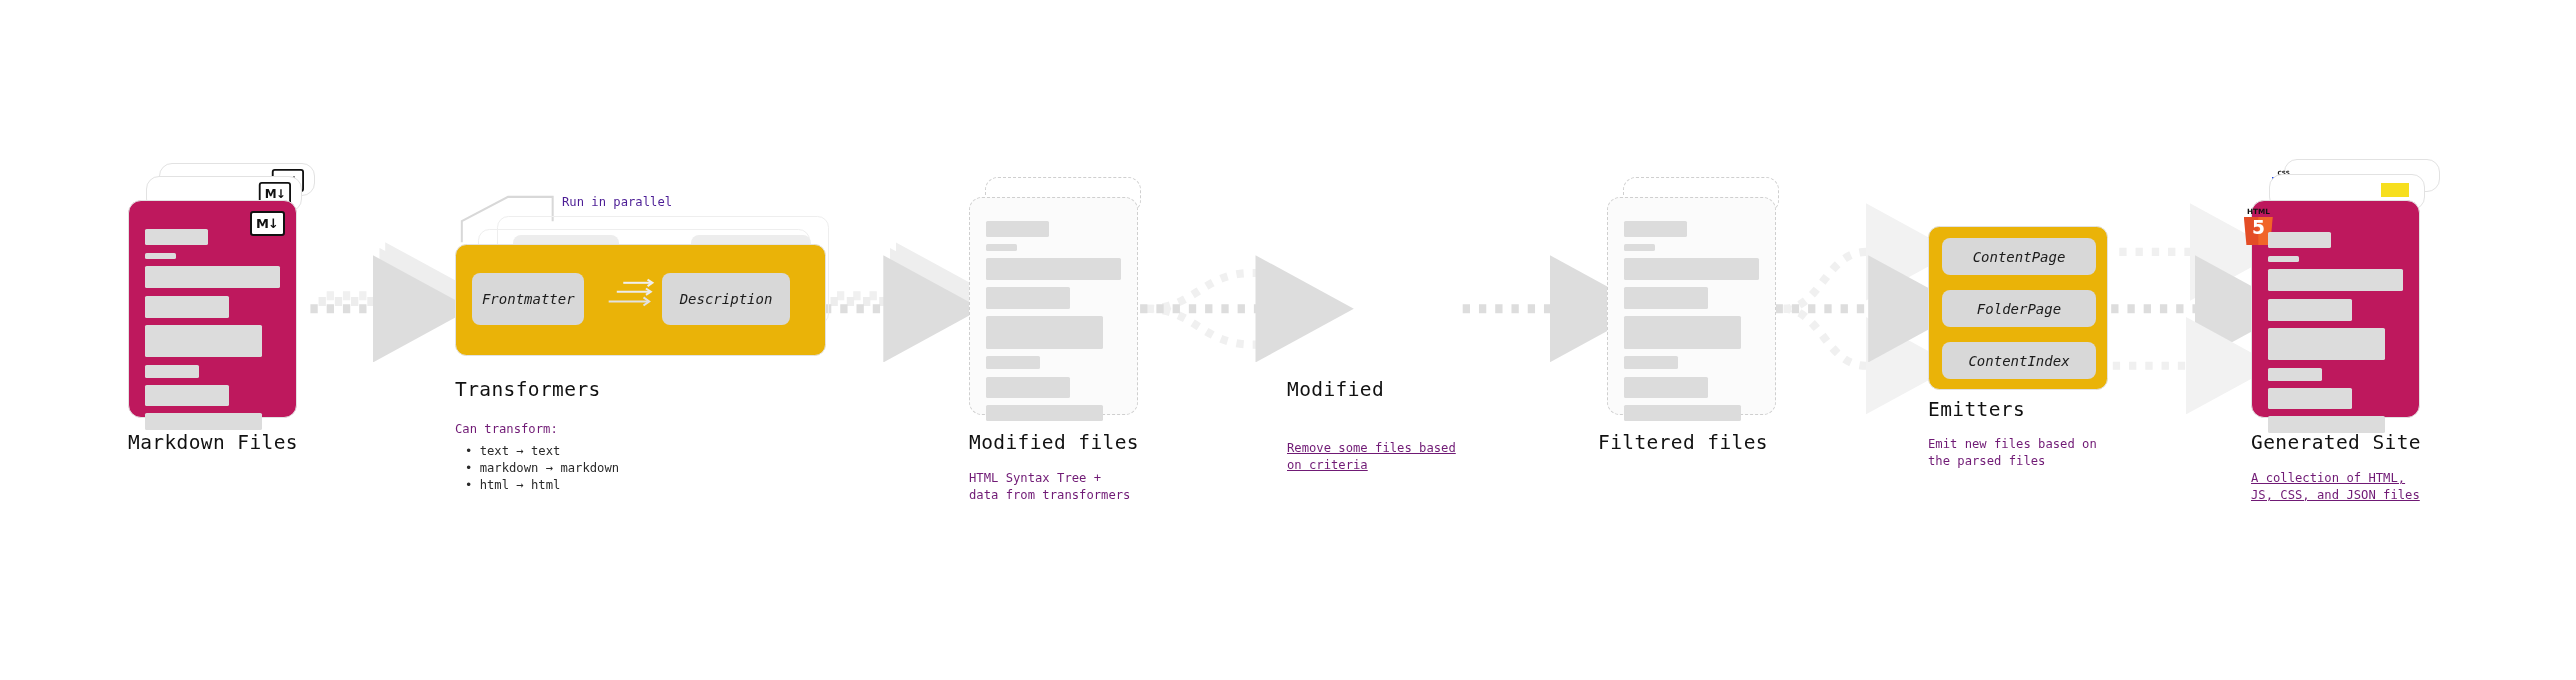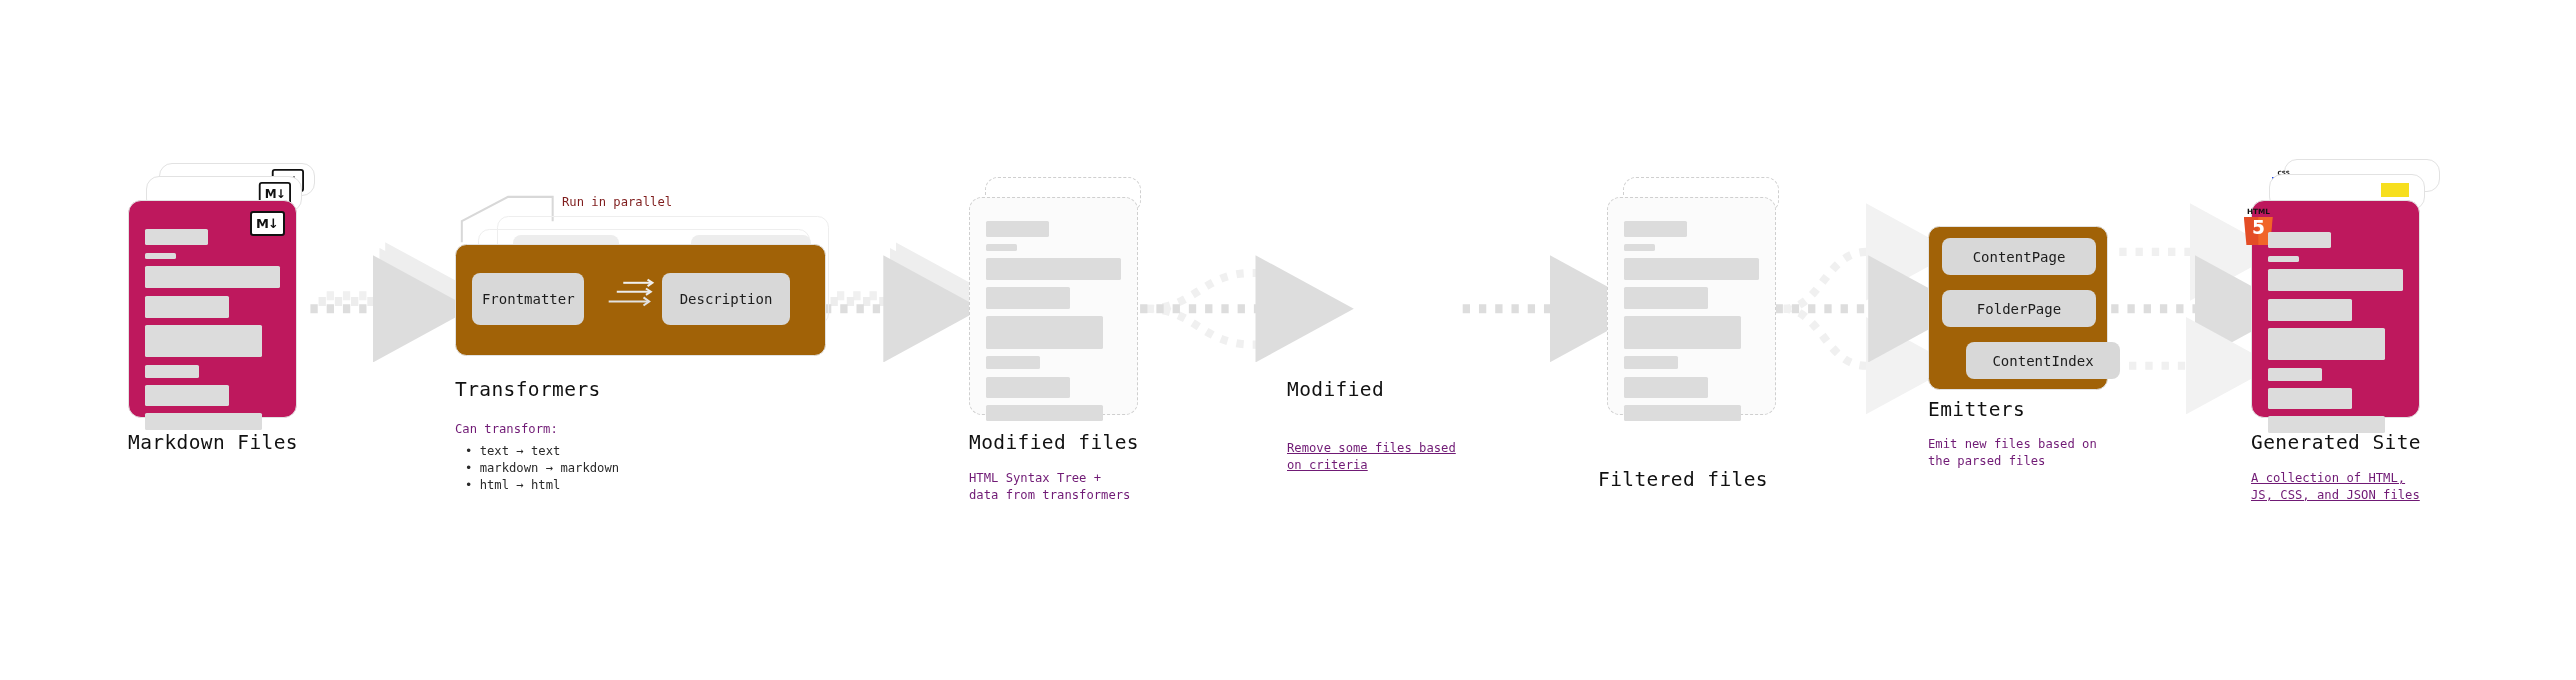--- a/index.html
+++ b/index.html
@@ -73,21 +73,21 @@
   .css-badge .txt{
     position:absolute;top:0;left:0;width:100%;text-align:center;
     font-family:"DejaVu Sans","Liberation Sans",sans-serif;
     font-size:5.7px;font-weight:700;color:#111;line-height:6.5px;
   }
   .css-badge .underline{position:absolute;bottom:0;left:0;width:100%;height:2.4px;background:#264de4;}
 
   
   .proc-box{
     position:absolute;box-sizing:border-box;
-    border:1.6px solid #e2e2e2;border-radius:11.4px;background:#a16207;
+    border:1.6px solid #e2e2e2;border-radius:11.4px;background:#eab308;font-style:italic;
   }
   .chip{
     box-sizing:border-box;
     background:#d8d8d8;border-radius:8.1px;
     display:flex;align-items:center;justify-content:center;
     font-size:14px;color:#1c1c1c;white-space:nowrap;
   }
 
   
   .ghost-box{
@@ -100,21 +100,21 @@
   
   .title{
     position:absolute;white-space:nowrap;
     font-size:19.5px;font-weight:400;color:#111;letter-spacing:0.4px;
   }
   .sub{
     position:absolute;white-space:pre;
     font-size:12.2px;line-height:17px;color:#701a75;
   }
   .note{
-    position:absolute;white-space:nowrap;font-size:12.2px;color:#7f1d1d;
+    position:absolute;white-space:nowrap;font-size:12.2px;color:#4c1d95;
   }
   .bullets{position:absolute;font-size:12.2px;line-height:17px;color:#2a2a2a;}
   .bullets .row{white-space:pre;}
 
   svg{display:block;overflow:visible;}
   .arrow-layer{position:absolute;left:0;top:0;width:2576px;height:681px;pointer-events:none;}
 </style>
 </head>
 <body>
 
@@ -268,27 +268,27 @@
         <div class="bar" style="width:100%;height:22px;"></div>
         <div class="bar" style="width:62%;height:22px;"></div>
         <div class="bar" style="width:87%;height:32.5px;"></div>
         <div class="bar" style="width:40%;height:13px;"></div>
         <div class="bar" style="width:62%;height:21px;"></div>
         <div class="bar" style="width:87%;height:16.3px;"></div>
       </div>
     </div>
   </div>
 
-  <div class="title" style="left:1598px;top:431px;margin-top:37px;">Filtered files</div>
+  <div class="title" style="left:1598px;top:431px;">Filtered files</div>
 
   <div class="node" style="left:1928px;top:226px;width:187px;height:171px;">
     <div class="proc-box" style="left:0;top:0;width:180px;height:164px;">
       <div class="chip" style="position:absolute;left:13px;top:11.4px;width:154px;height:37px;">ContentPage</div>
       <div class="chip" style="position:absolute;left:13px;top:63px;width:154px;height:37px;">FolderPage</div>
-      <div class="chip" style="position:absolute;left:13px;top:115px;width:154px;height:37px;margin-left:24px;">ContentIndex</div>
+      <div class="chip" style="position:absolute;left:13px;top:115px;width:154px;height:37px;">ContentIndex</div>
     </div>
   </div>
 
   <div class="title" style="left:1928px;top:398px;">Emitters</div>
   <div class="sub" style="left:1928px;top:436px;">Emit new files based on
 the parsed files</div>
 
   <div class="node doc-stack" style="left:2251px;top:159px;width:203px;height:260px;">
 
     <div class="doc-card back" style="left:32.5px;top:0;width:156px;height:32.5px;">

